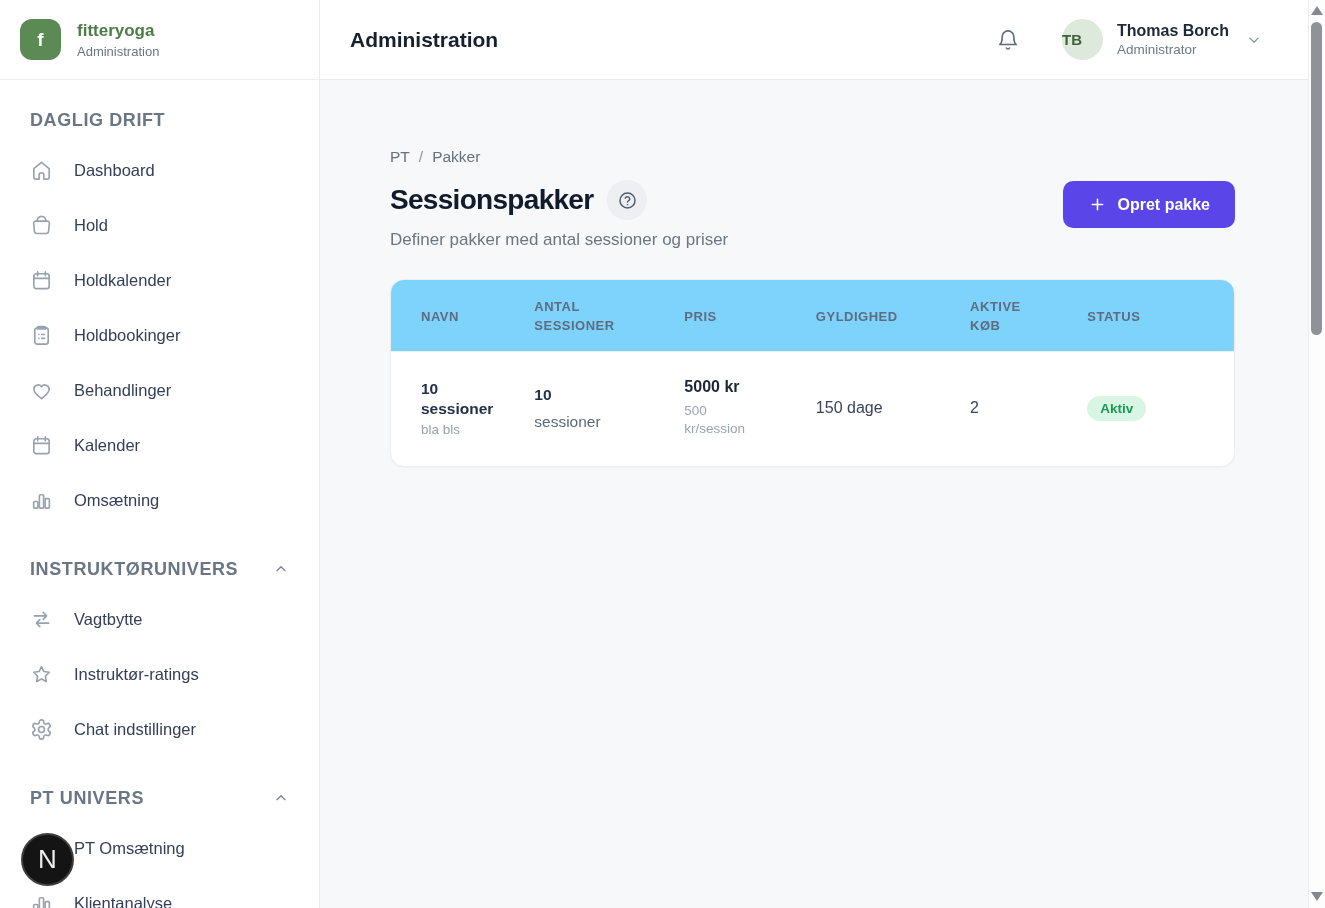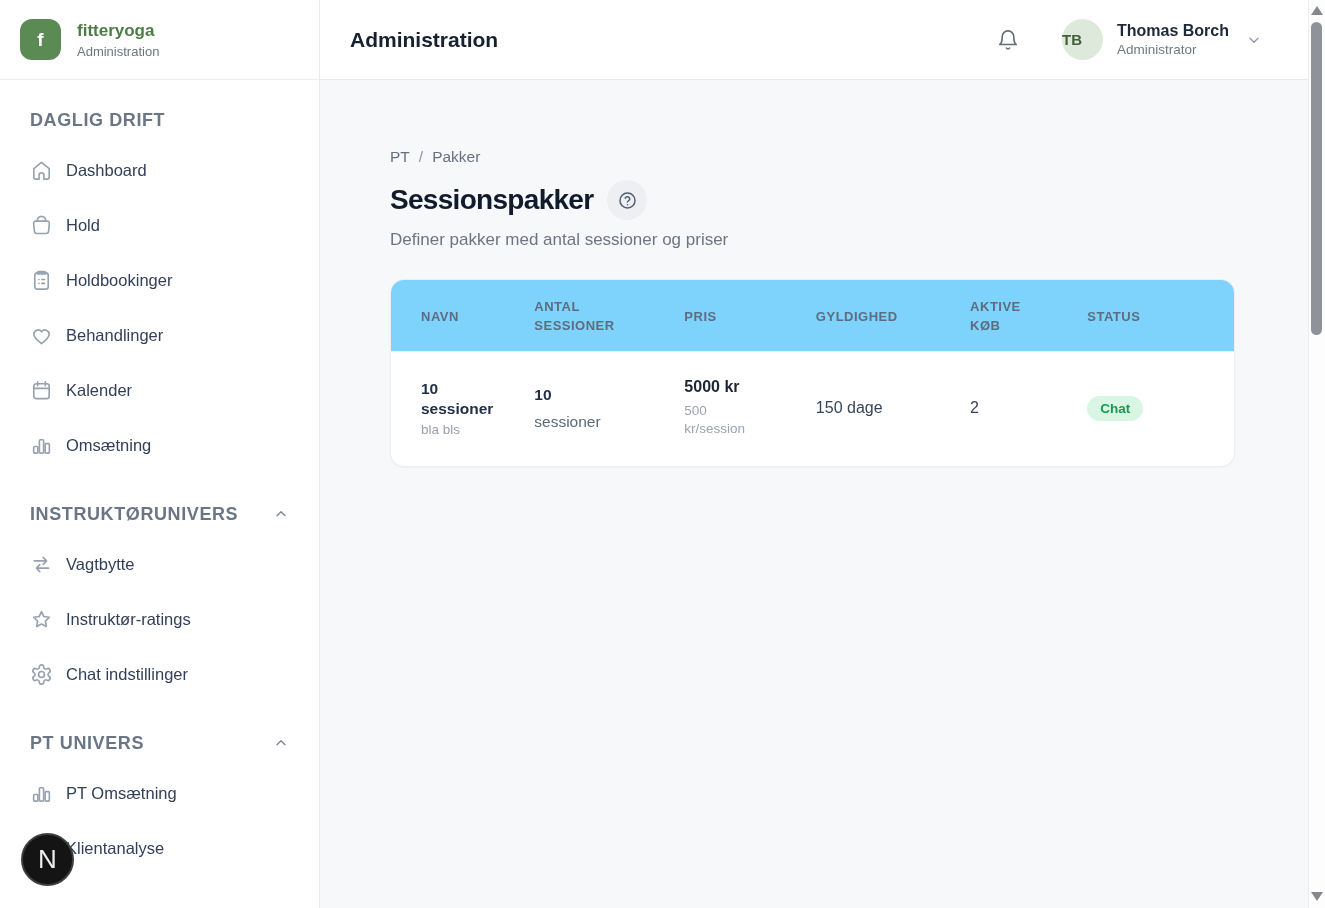--- a/index.html
+++ b/index.html
@@ -31,21 +31,21 @@
 
   nav { padding: 32px 30px 0 30px; }
   .nav-section-label {
     display: flex; justify-content: space-between; align-items: center;
     font-size: 18px; font-weight: 700; letter-spacing: 0.6px;
     color: #6a7686; height: 16px; line-height: 16px; margin-bottom: 20px;
   }
   .nav-section-label.later { margin-top: 39px; }
   .nav-section-label svg { width: 16px; height: 16px; fill: none; stroke: #7a8596; stroke-width: 2; stroke-linecap: round; stroke-linejoin: round; }
   .nav-item {
-    display: flex; align-items: center; gap: 13px;
+    display: flex; align-items: center; gap: 21px;
     height: 44px; margin-bottom: 11px;
     font-size: 16.5px; color: #323f57; cursor: pointer; border-radius: 10px;
   }
   .nav-item svg {
     width: 23px; height: 23px; flex: none;
     fill: none; stroke: #97a2b0; stroke-width: 1.7;
     stroke-linecap: round; stroke-linejoin: round;
   }
 
   .nextjs-badge {
@@ -171,20 +171,27 @@
             <path d="M4 10 12 3.5 20 10v9a2 2 0 0 1-2 2h-3.5v-4.2a2.5 2.5 0 0 0-5 0V21H6a2 2 0 0 1-2-2z"></path>
           </svg>
         <span>Dashboard</span>
       </div>
       <div class="nav-item">
         <svg viewBox="0 0 24 24">
             <path d="M7.5 7.5V7a4.5 4.5 0 0 1 9 0v.5"></path>
             <path d="M5.8 7.5h12.4a2 2 0 0 1 2 2.2l-.8 8.3a2.5 2.5 0 0 1-2.5 2.3H7.1a2.5 2.5 0 0 1-2.5-2.3l-.8-8.3a2 2 0 0 1 2-2.2Z"></path>
           </svg>
         <span>Hold</span>
+      </div>
+      <div class="nav-item">
+        <svg viewBox="0 0 24 24">
+            <rect x="4" y="5" width="16" height="15.5" rx="2.5"></rect>
+            <path d="M8 3v4M16 3v4M4 9.8h16"></path>
+          </svg>
+        <span>Holdkalender</span>
       </div>
       <div class="nav-item">
         <svg viewBox="0 0 24 24">
             <rect x="5" y="4" width="14" height="17" rx="2.5"></rect>
             <path d="M9 2.8h6a1.2 1.2 0 0 1 1.2 1.2v1.2H7.8V4A1.2 1.2 0 0 1 9 2.8Z"></path>
             <path d="M9.3 11h.01M12.3 11h2.9M9.3 15h.01M12.3 15h2.9"></path>
           </svg>
         <span>Holdbookinger</span>
       </div>
       <div class="nav-item">
@@ -305,20 +312,26 @@
             <div class="help-btn">
               <svg viewBox="0 0 24 24">
                   <circle cx="12" cy="12" r="8.6"></circle>
                   <path d="M9.4 9.3a2.7 2.7 0 0 1 5.2.9c0 1.8-2.6 2.3-2.6 3.6"></path>
                   <path d="M12 16.8h.01"></path>
                 </svg>
             </div>
           </div>
           <div class="page-subtitle">Definer pakker med antal sessioner og priser</div>
         </div>
+        <button class="create-btn">
+          <svg viewBox="0 0 24 24">
+              <path d="M12 5.5v13M5.5 12h13"></path>
+            </svg>
+          <span>Opret pakke</span>
+        </button>
       </div>
 
       <div class="table-card">
         <table>
           <colgroup>
             <col class="c1">
               <col class="c2">
               <col class="c3">
               <col class="c4">
               <col class="c5">
@@ -348,21 +361,21 @@
                 <div class="cell-price">5000 kr</div>
                 <div class="cell-price-sub">500 kr/session</div>
               </td>
               <td>
                 <span class="cell-plain">150 dage</span>
               </td>
               <td>
                 <span class="cell-plain">2</span>
               </td>
               <td>
-                <span class="status-badge">Chat</span>
+                <span class="status-badge">Aktiv</span>
               </td>
             </tr>
           </tbody>
         </table>
       </div>
     </section>
   </div>
 </div>
 
 <div class="scrollbar">

